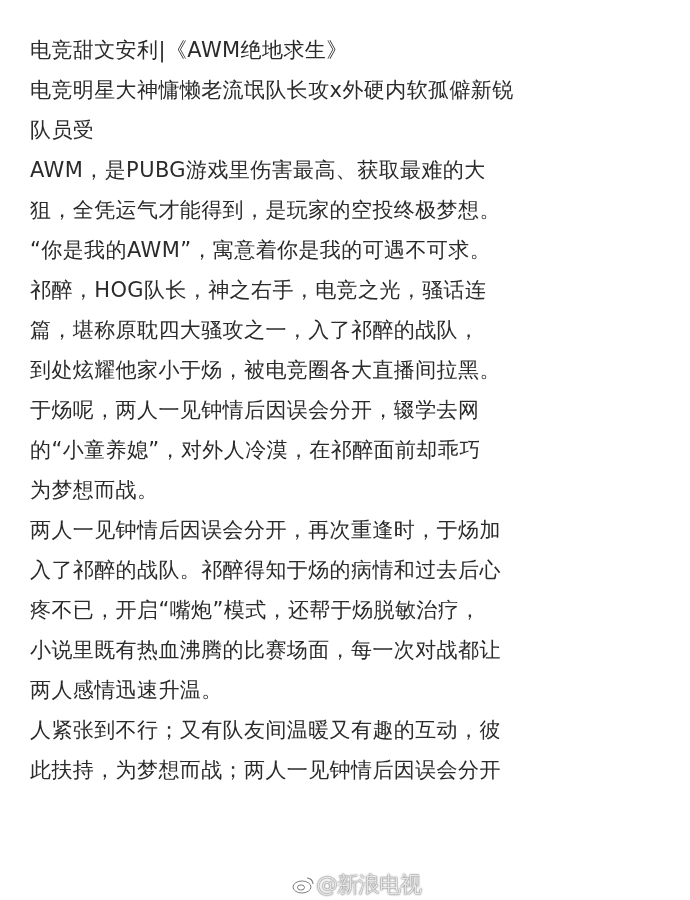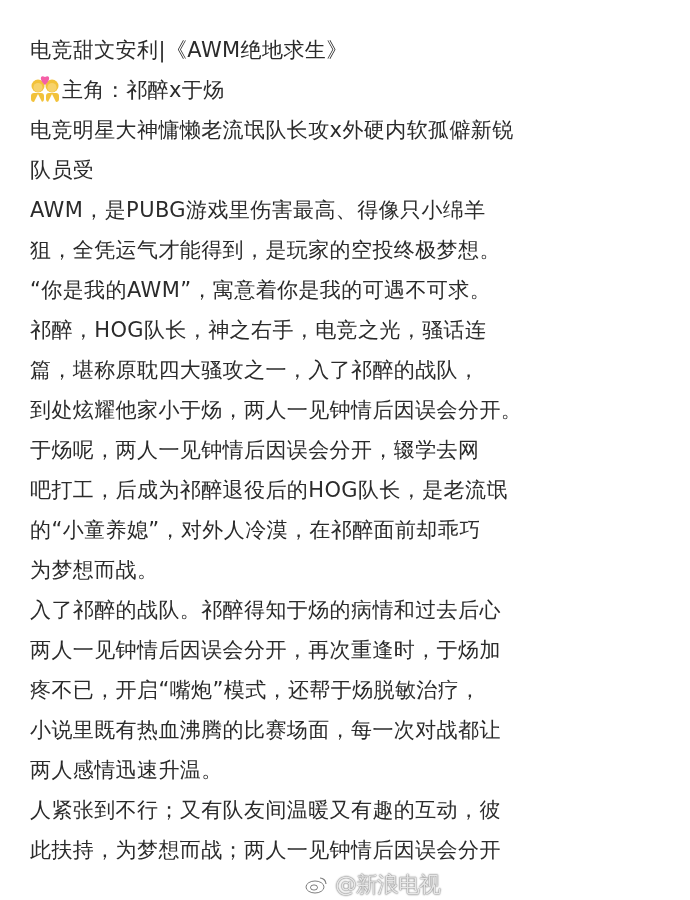--- a/index.html
+++ b/index.html
@@ -31,71 +31,54 @@
     }
     .emoji {
       display: inline-block;
       width: 30px;
       height: 30px;
       vertical-align: -5px;
       margin-right: 2px;
     }
     .watermark {
       position: absolute;
-      left: 305px;
+      left: 292px;
       top: 870px;
       display: flex;
       align-items: center;
-      gap: 8px;
+      gap: 2px;
       font-family: "DejaVu Sans", "Liberation Sans", sans-serif;
       font-size: 22px;
       color: rgba(255,255,255,0.85);
       text-shadow: 0 0 2px rgba(0,0,0,0.45), 0 0 1px rgba(0,0,0,0.6);
       letter-spacing: -1px;
     }
     .wm-logo {
       width: 22px;
       height: 18px;
     }
   </style>
 </head>
 <body>
 
 <div class="doc">
   <span class="line">电竞甜文安利|《AWM绝地求生》</span>
-  <span class="line">
-    <svg class="emoji" viewBox="0 0 30 30">
-
-      <circle cx="8" cy="14" r="6.5" fill="#f2c23a"></circle>
-      <circle cx="8" cy="15.5" r="4.6" fill="#f7d36b"></circle>
-      <rect x="1" y="21" width="13" height="9" rx="3" fill="#f2c23a"></rect>
-      <path d="M4 30 L8 22 L12 30 Z" fill="#ffffff"></path>
-
-      <circle cx="22" cy="14" r="6.5" fill="#f2c23a"></circle>
-      <circle cx="22" cy="15.5" r="4.6" fill="#f7d36b"></circle>
-      <rect x="16" y="21" width="13" height="9" rx="3" fill="#f2c23a"></rect>
-      <path d="M18 30 L22 22 L26 30 Z" fill="#ffffff"></path>
-
-      <path d="M15 13 C 9 8, 10 2, 15 5 C 20 2, 21 8, 15 13 Z" fill="#f55fa7"></path>
-    </svg><span>主角：祁醉x于炀</span>
-  </span>
   <span class="line">电竞明星大神慵懒老流氓队长攻x外硬内软孤僻新锐</span>
   <span class="line">队员受</span>
-  <span class="line">AWM，是PUBG游戏里伤害最高、得像只小绵羊</span>
+  <span class="line">AWM，是PUBG游戏里伤害最高、获取最难的大</span>
   <span class="line">狙，全凭运气才能得到，是玩家的空投终极梦想。</span>
   <span class="line">“你是我的AWM”，寓意着你是我的可遇不可求。</span>
   <span class="line">祁醉，HOG队长，神之右手，电竞之光，骚话连</span>
   <span class="line">篇，堪称原耽四大骚攻之一，入了祁醉的战队，</span>
-  <span class="line">到处炫耀他家小于炀，两人一见钟情后因误会分开。</span>
+  <span class="line">到处炫耀他家小于炀，被电竞圈各大直播间拉黑。</span>
   <span class="line">于炀呢，两人一见钟情后因误会分开，辍学去网</span>
-  <span class="line">吧打工，后成为祁醉退役后的HOG队长，是老流氓</span>
   <span class="line">的“小童养媳”，对外人冷漠，在祁醉面前却乖巧</span>
   <span class="line">为梦想而战。</span>
+  <span class="line">两人一见钟情后因误会分开，再次重逢时，于炀加</span>
   <span class="line">入了祁醉的战队。祁醉得知于炀的病情和过去后心</span>
-  <span class="line">两人一见钟情后因误会分开，再次重逢时，于炀加</span>
   <span class="line">疼不已，开启“嘴炮”模式，还帮于炀脱敏治疗，</span>
   <span class="line">小说里既有热血沸腾的比赛场面，每一次对战都让</span>
   <span class="line">两人感情迅速升温。</span>
   <span class="line">人紧张到不行；又有队友间温暖又有趣的互动，彼</span>
   <span class="line">此扶持，为梦想而战；两人一见钟情后因误会分开</span>
 </div>
 
 <div class="watermark">
   <svg class="wm-logo" viewBox="0 0 22 18">
     <ellipse cx="10" cy="11" rx="9" ry="6" fill="rgba(255,255,255,0.85)" stroke="rgba(0,0,0,0.5)" stroke-width="1"></ellipse>

